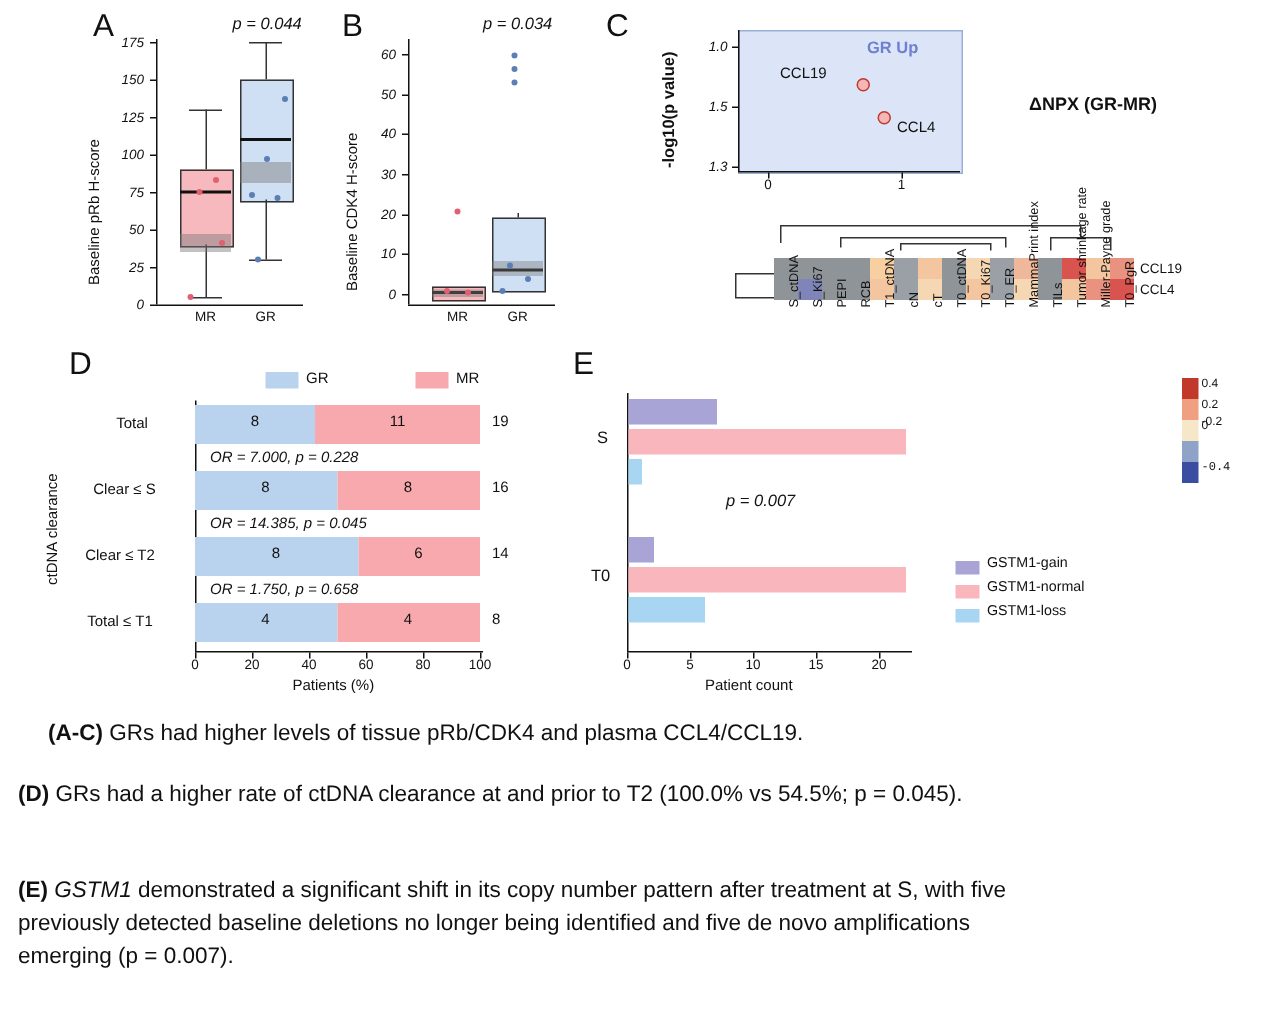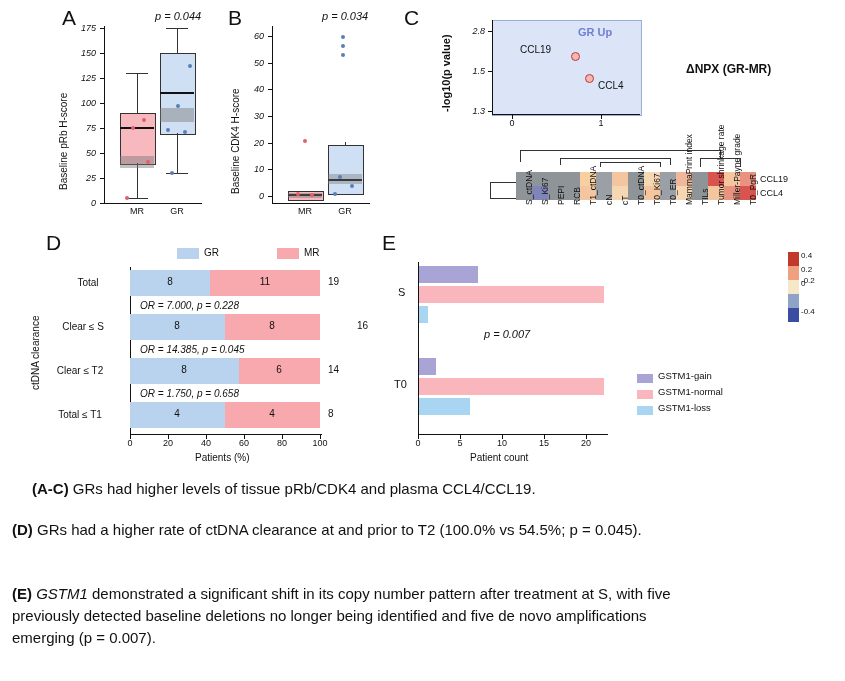--- a/index.html
+++ b/index.html
@@ -168,21 +168,21 @@
 
   <div class="c-box" style="left:492px;top:20px;width:148px;height:94px;"></div>
   <div class="axis-line" style="left:492px;top:20px;width:1px;height:94px;"></div>
   <div class="axis-line" style="left:492px;top:114px;width:148px;height:1px;"></div>
 
   <div class="tickh" style="left:488px;top:111px;"></div>
   <div class="ticklabel" style="left:458px;top:106px;width:27px;">1.3</div>
   <div class="tickh" style="left:488px;top:71px;"></div>
   <div class="ticklabel" style="left:458px;top:66px;width:27px;">1.5</div>
   <div class="tickh" style="left:488px;top:31px;"></div>
-  <div class="ticklabel" style="left:458px;top:26px;width:27px;">2.8</div>
+  <div class="ticklabel" style="left:458px;top:26px;width:27px;">1.0</div>
 
   <div class="tick" style="left:512px;top:115px;"></div>
   <div class="ticklabel-x" style="left:497px;top:118px;width:30px;">0</div>
   <div class="tick" style="left:601px;top:115px;"></div>
   <div class="ticklabel-x" style="left:586px;top:118px;width:30px;">1</div>
 
   <div class="axis-title rot" style="left:440px;top:112px;font-weight:bold;font-size:11px;">-log10(p value)</div>
 
   <div class="c-grup" style="left:578px;top:26px;">GR Up</div>
   <div class="c-pt" style="left:571px;top:52px;"></div>
@@ -262,21 +262,21 @@
 
   <div style="position:absolute;left:788px;top:252px;width:11px;height:14px;background:#c0392b;"></div>
   <div style="position:absolute;left:788px;top:266px;width:11px;height:14px;background:#f0a080;"></div>
   <div style="position:absolute;left:788px;top:280px;width:11px;height:14px;background:#f6e7c8;"></div>
   <div style="position:absolute;left:788px;top:294px;width:11px;height:14px;background:#8fa2c8;"></div>
   <div style="position:absolute;left:788px;top:308px;width:11px;height:14px;background:#3b4da0;"></div>
   <div class="cbar-lab" style="left:801px;top:251px;">0.4</div>
   <div class="cbar-lab" style="left:801px;top:265px;">0.2</div>
   <div class="cbar-lab" style="left:801px;top:279px;">0</div>
   <div class="cbar-lab" style="left:801px;top:276px;text-align:center;">-0.2</div>
-  <div class="cbar-lab" style="left:801px;top:307px;">-0.4</div>
+  <div class="cbar-lab" style="left:801px;top:307px;font-family:Liberation Mono, monospace;">-0.4</div>
 
   <div class="panel-letter" style="left:46px;top:231px;">D</div>
 
   <div class="d-legend-box" style="left:177px;top:248px;width:22px;height:11px;background:#b9d2ee;"></div>
   <div class="d-legend-lab" style="left:204px;top:247px;">GR</div>
   <div class="d-legend-box" style="left:277px;top:248px;width:22px;height:11px;background:#f7a9ae;"></div>
   <div class="d-legend-lab" style="left:304px;top:247px;">MR</div>
 
   <div class="axis-line" style="left:130px;top:267px;width:1px;height:167px;"></div>
   <div class="axis-line" style="left:130px;top:434px;width:192px;height:1px;"></div>
@@ -287,21 +287,21 @@
   <div class="d-barlabel" style="left:150px;top:276px;width:40px;">8</div>
   <div class="d-barlabel" style="left:245px;top:276px;width:40px;">11</div>
   <div class="d-n" style="left:328px;top:276px;">19</div>
   <div class="d-or" style="left:140px;top:300px;">OR = 7.000, p = 0.228</div>
 
   <div class="d-rowlabel" style="left:42px;top:321px;width:82px;">Clear ≤ S</div>
   <div class="d-bar" style="left:130px;top:314px;width:95px;height:26px;background:#b9d2ee;"></div>
   <div class="d-bar" style="left:225px;top:314px;width:95px;height:26px;background:#f7a9ae;"></div>
   <div class="d-barlabel" style="left:157px;top:320px;width:40px;">8</div>
   <div class="d-barlabel" style="left:252px;top:320px;width:40px;">8</div>
-  <div class="d-n" style="left:328px;top:320px;margin-left:29px;">16</div>
+  <div class="d-n" style="left:328px;top:320px;">16</div>
   <div class="d-or" style="left:140px;top:344px;">OR = 14.385, p = 0.045</div>
 
   <div class="d-rowlabel" style="left:36px;top:365px;width:88px;">Clear ≤ T2</div>
   <div class="d-bar" style="left:130px;top:358px;width:109px;height:26px;background:#b9d2ee;"></div>
   <div class="d-bar" style="left:239px;top:358px;width:81px;height:26px;background:#f7a9ae;"></div>
   <div class="d-barlabel" style="left:164px;top:364px;width:40px;">8</div>
   <div class="d-barlabel" style="left:259px;top:364px;width:40px;">6</div>
   <div class="d-n" style="left:328px;top:364px;">14</div>
   <div class="d-or" style="left:140px;top:388px;">OR = 1.750, p = 0.658</div>
 

